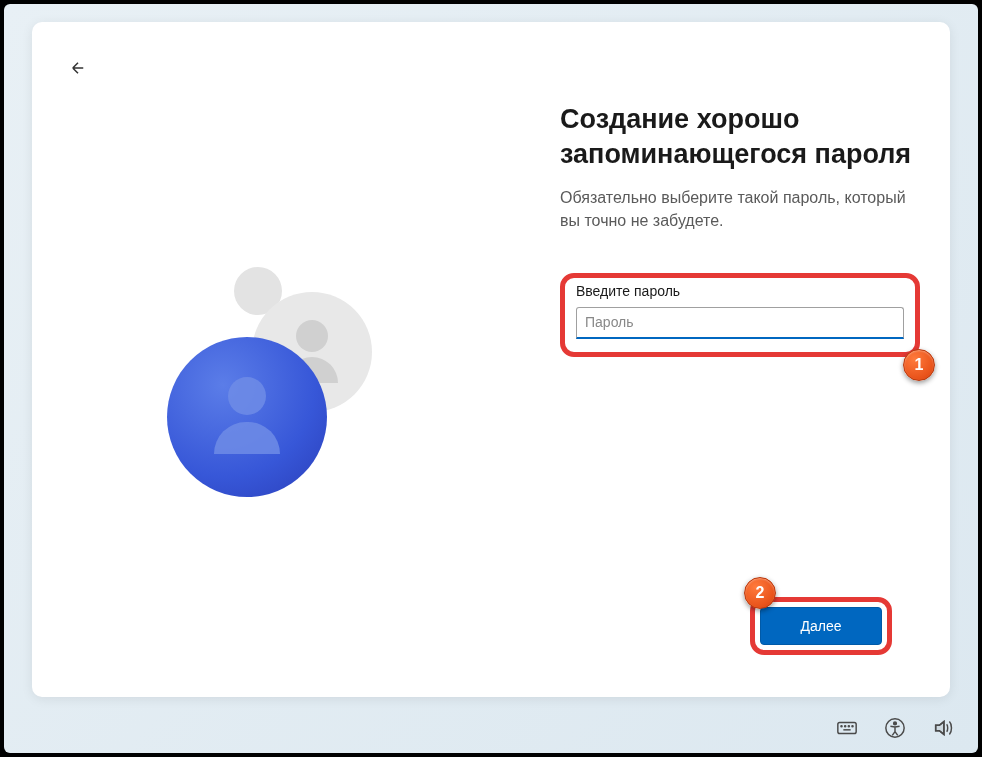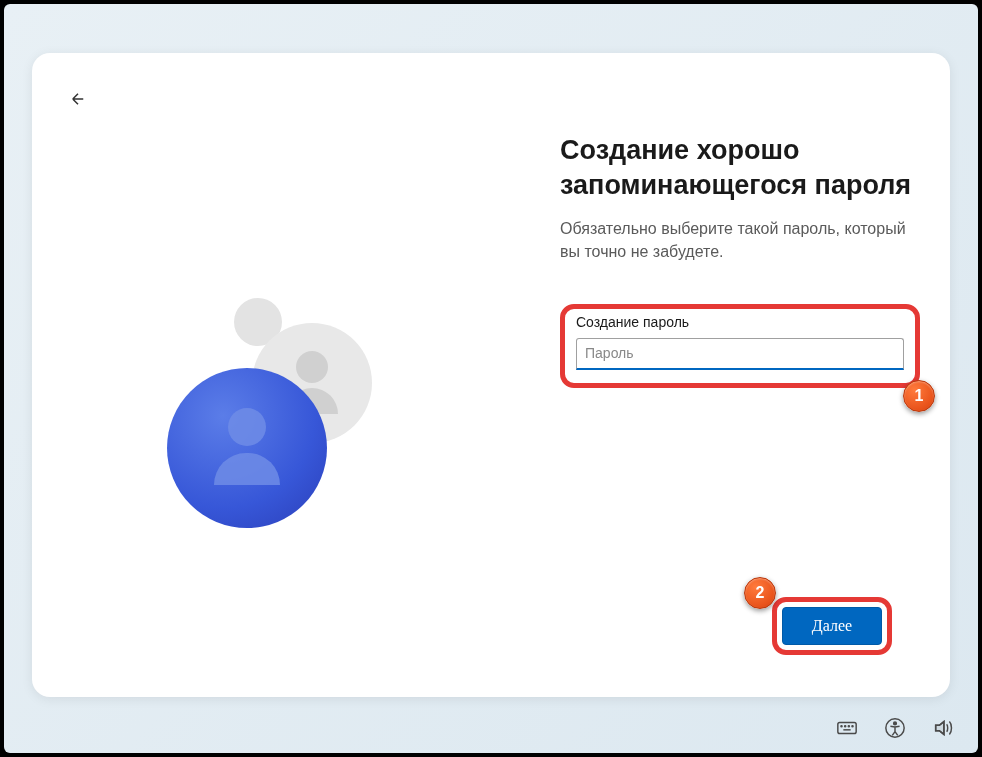--- a/index.html
+++ b/index.html
@@ -21,23 +21,22 @@
       background: linear-gradient(135deg, #e8f0f5 0%, #dce8f0 100%);
       border-radius: 6px;
     }
     .card {
       position: absolute;
       left: 28px;
       top: 18px;
       right: 28px;
       bottom: 56px;
       background: #ffffff;
-      border-radius: 18px;
+      border-radius: 10px;
       box-shadow: 0 2px 12px rgba(0,0,0,0.08);
-      margin-top: 31px;
     }
     .back-btn {
       position: absolute;
       left: 30px;
       top: 30px;
       width: 32px;
       height: 32px;
       display: flex;
       align-items: center;
       justify-content: center;
@@ -196,29 +195,29 @@
       padding: 10px;
     }
     .next-annot {
       position: absolute;
       inset: 0;
       border: 5px solid #e53935;
       border-radius: 14px;
       pointer-events: none;
     }
     .next-btn {
-      width: 100px;
+      width: 122px;
       height: 38px;
       background: #0067c0;
       border: 1px solid #005aa8;
       color: #fff;
-      font-size: 16px;
+      font-size: 14px;
       border-radius: 4px;
       cursor: pointer;
-      font-family: Liberation Serif, serif;
+      font-family: Liberation Sans, sans-serif;
     }
     .badge-2 {
       right: 116px;
       top: -20px;
     }
     .taskbar {
       position: absolute;
       right: 22px;
       bottom: 12px;
       display: flex;
@@ -259,21 +258,21 @@
           <div class="avatar-body"></div>
         </div>
       </div>
 
       <div class="right-panel">
         <h1 class="title">Создание хорошо запоминающегося пароля</h1>
         <p class="subtitle">Обязательно выберите такой пароль, который вы точно не забудете.</p>
 
         <div class="input-group">
           <div class="input-annot"></div>
-          <div class="input-label">Создание пароль</div>
+          <div class="input-label">Введите пароль</div>
           <input type="text" class="password-input" placeholder="Пароль" style="">
           <div class="badge badge-1">1</div>
         </div>
       </div>
 
       <div class="next-wrap">
         <div class="next-annot"></div>
         <button class="next-btn">Далее</button>
         <div class="badge badge-2">2</div>
       </div>

